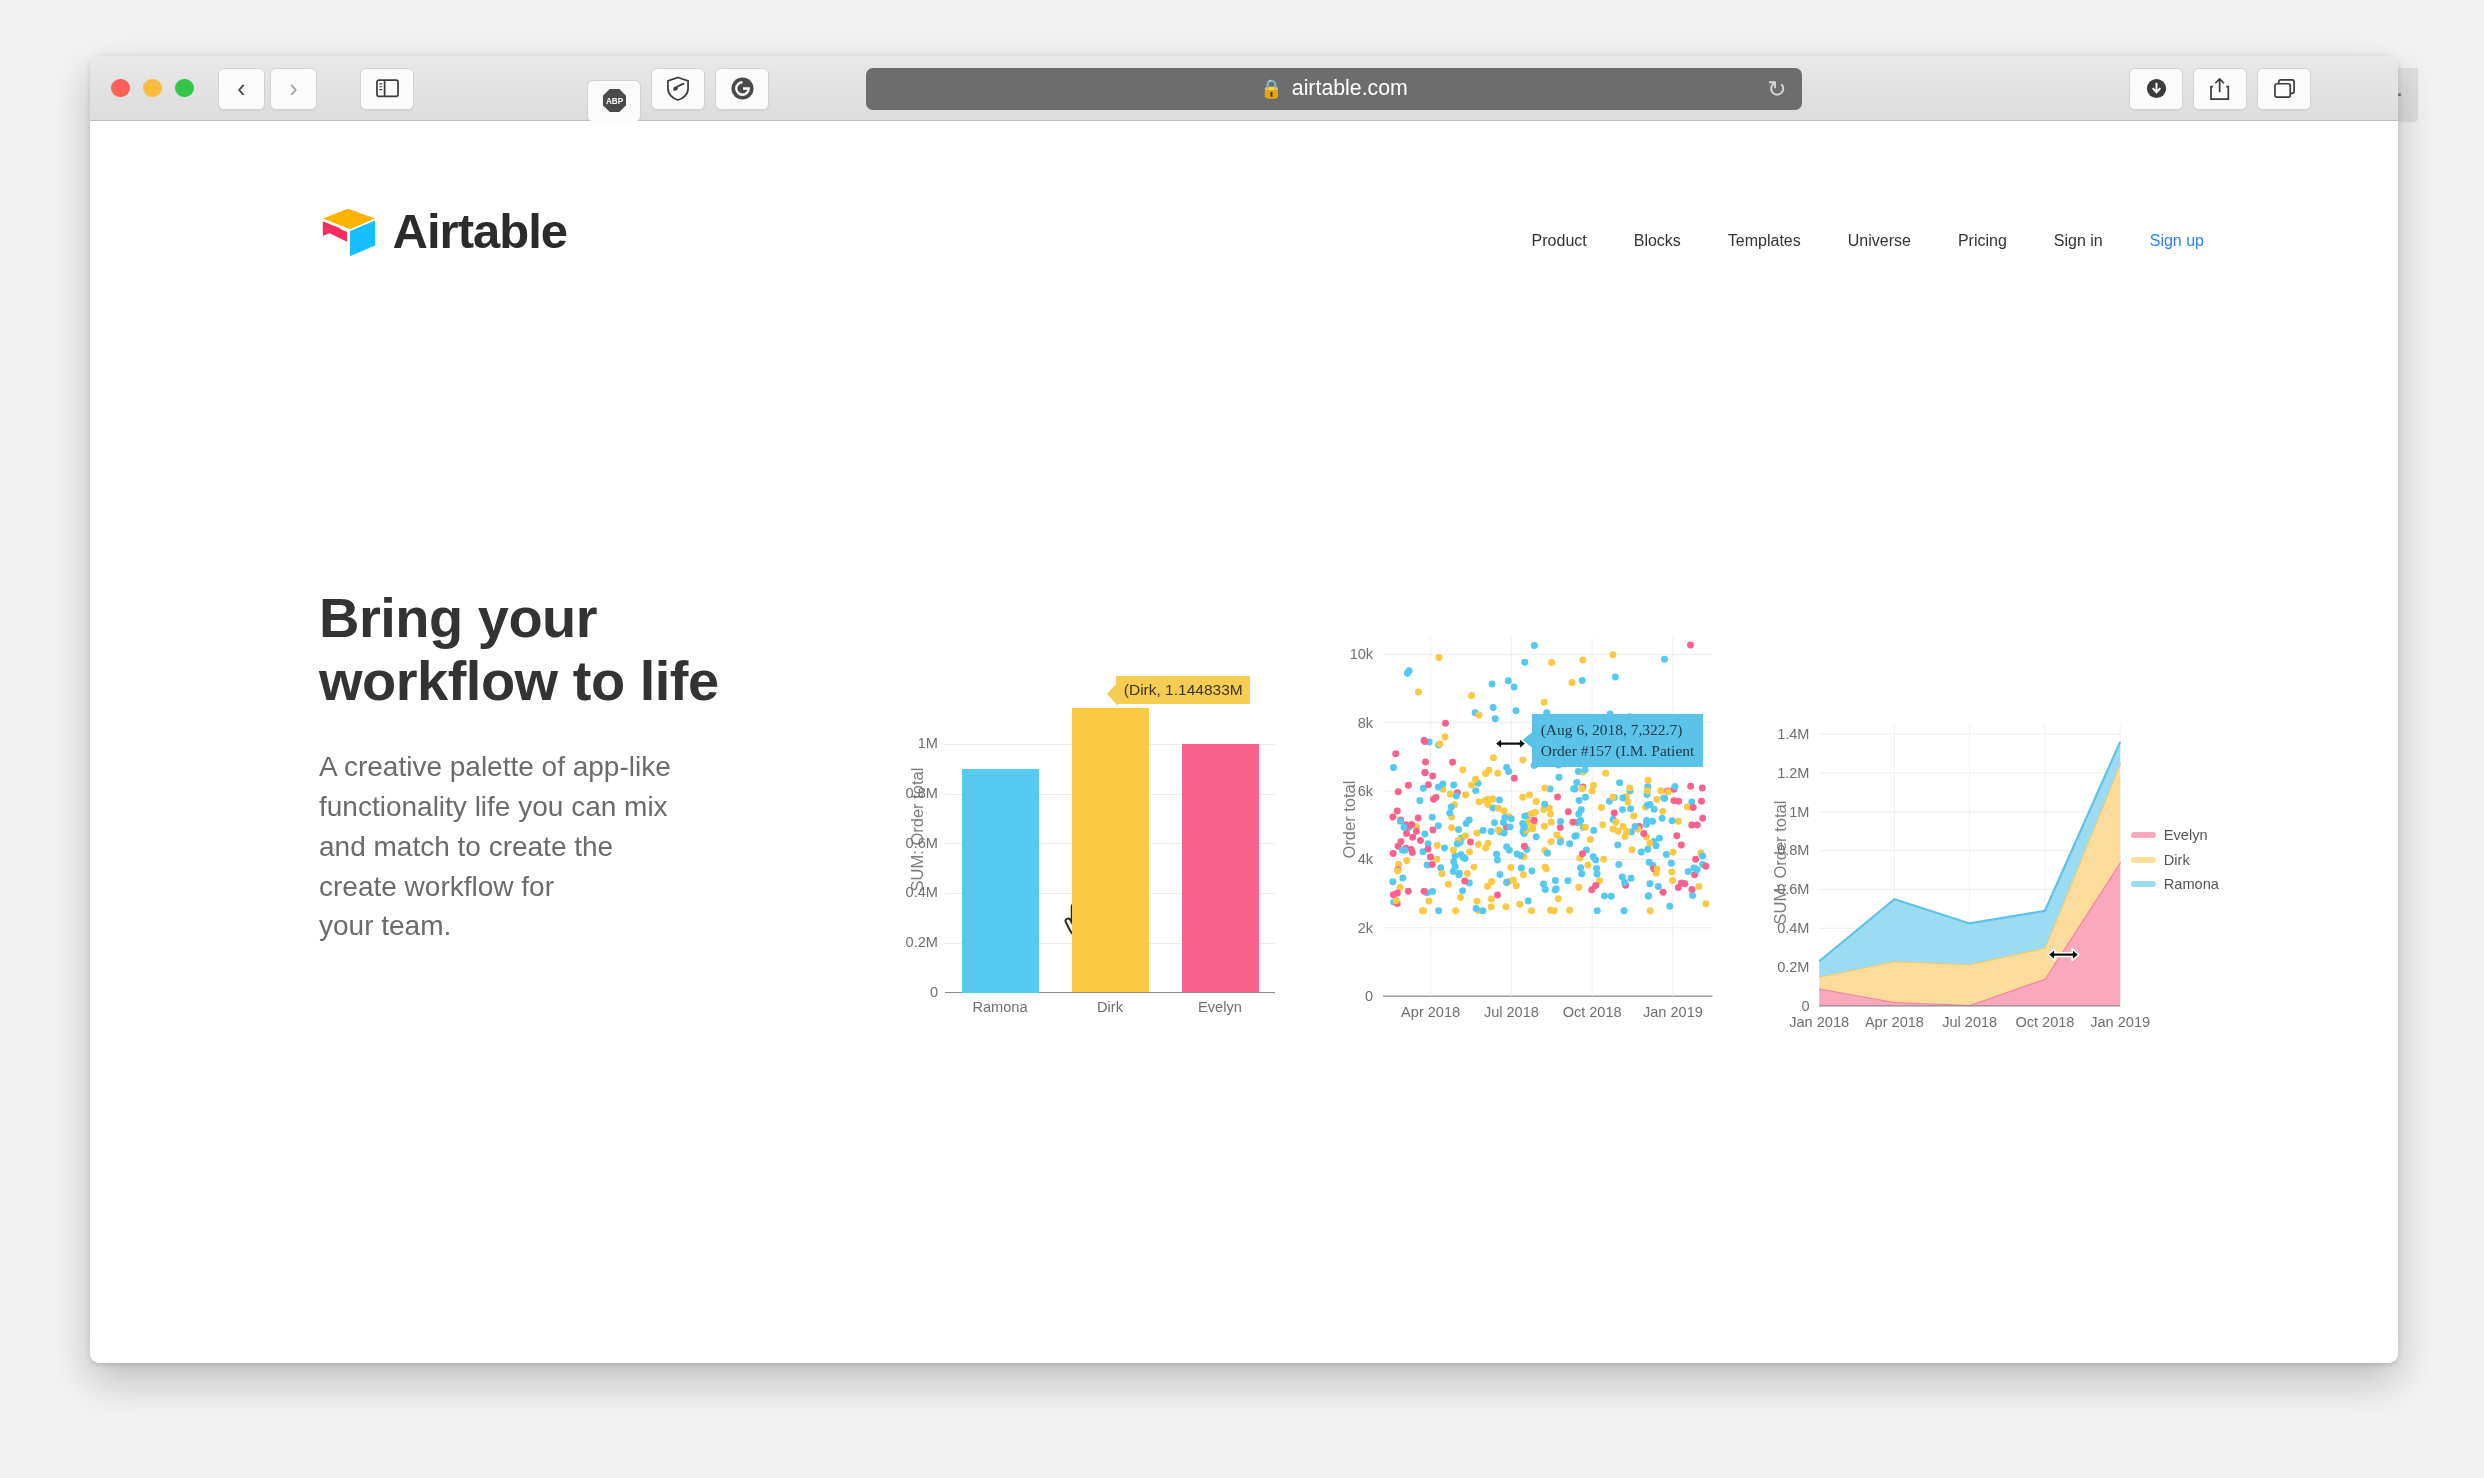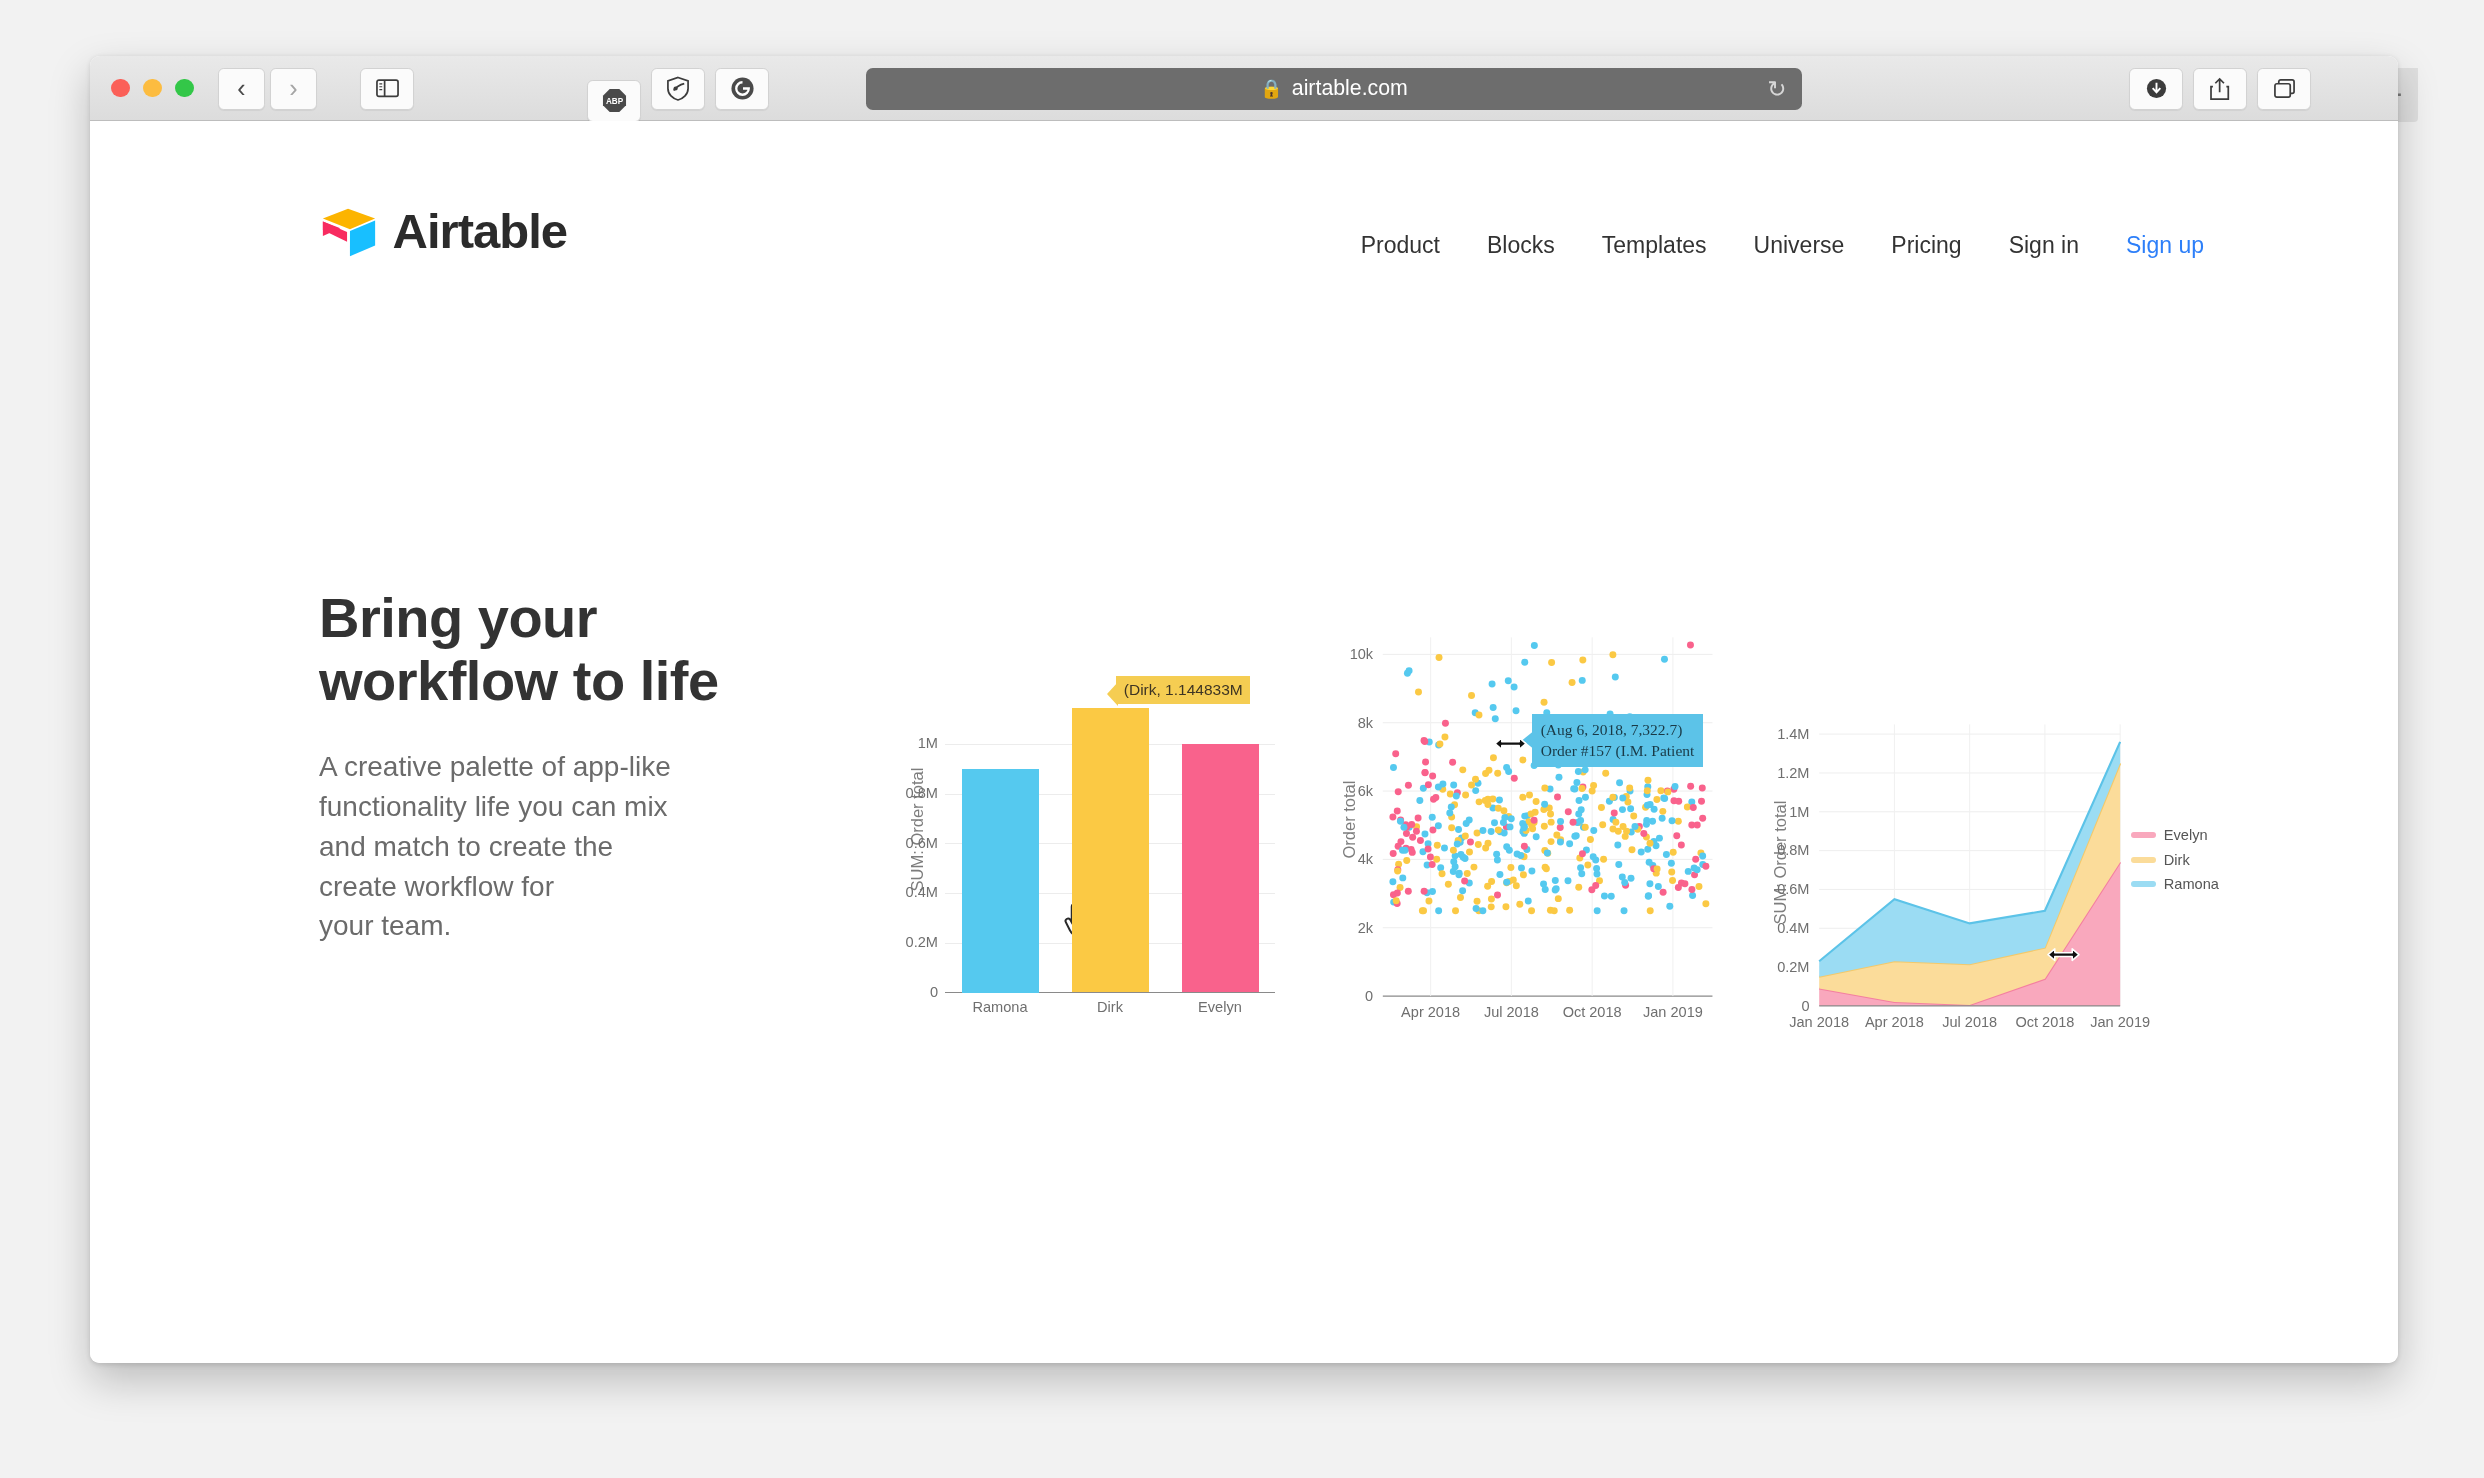--- a/index.html
+++ b/index.html
@@ -65,21 +65,21 @@
   
   .page{ position:relative; width:100%; height:1242px; background:#fff; }
   .site-header{
     position:absolute; top:97px; left:0; width:100%;
     display:flex; align-items:center;
   }
   .logo{ position:absolute; left:229px; top:-15.5px; display:flex; align-items:flex-start; gap:13.6px; }
   .logo-mark{ width:60px; height:60px; }
   .logo-text{ font-size:49px; font-weight:700; color:#2b2b2b; letter-spacing:-1px; }
   .nav{ position:absolute; right:194px; top:13.6px; display:flex; gap:47px; align-items:center; }
-  .nav a{ font-size:23px; color:#333; text-decoration:none; }
+  .nav a{ font-size:16px; color:#333; text-decoration:none; }
   .nav a.signup{ color:#2d7ff9; font-weight:400; }
   .hero-copy{ position:absolute; left:229px; top:466px; width:505px; }
   .hero-title{
     font-size:56px; line-height:1.12; font-weight:700; color:#333333;
     letter-spacing:-0.5px;
   }
   .hero-sub{
     margin-top:35px; font-size:28px; line-height:1.42; color:#6b6b6b; font-weight:400;
   }
   

